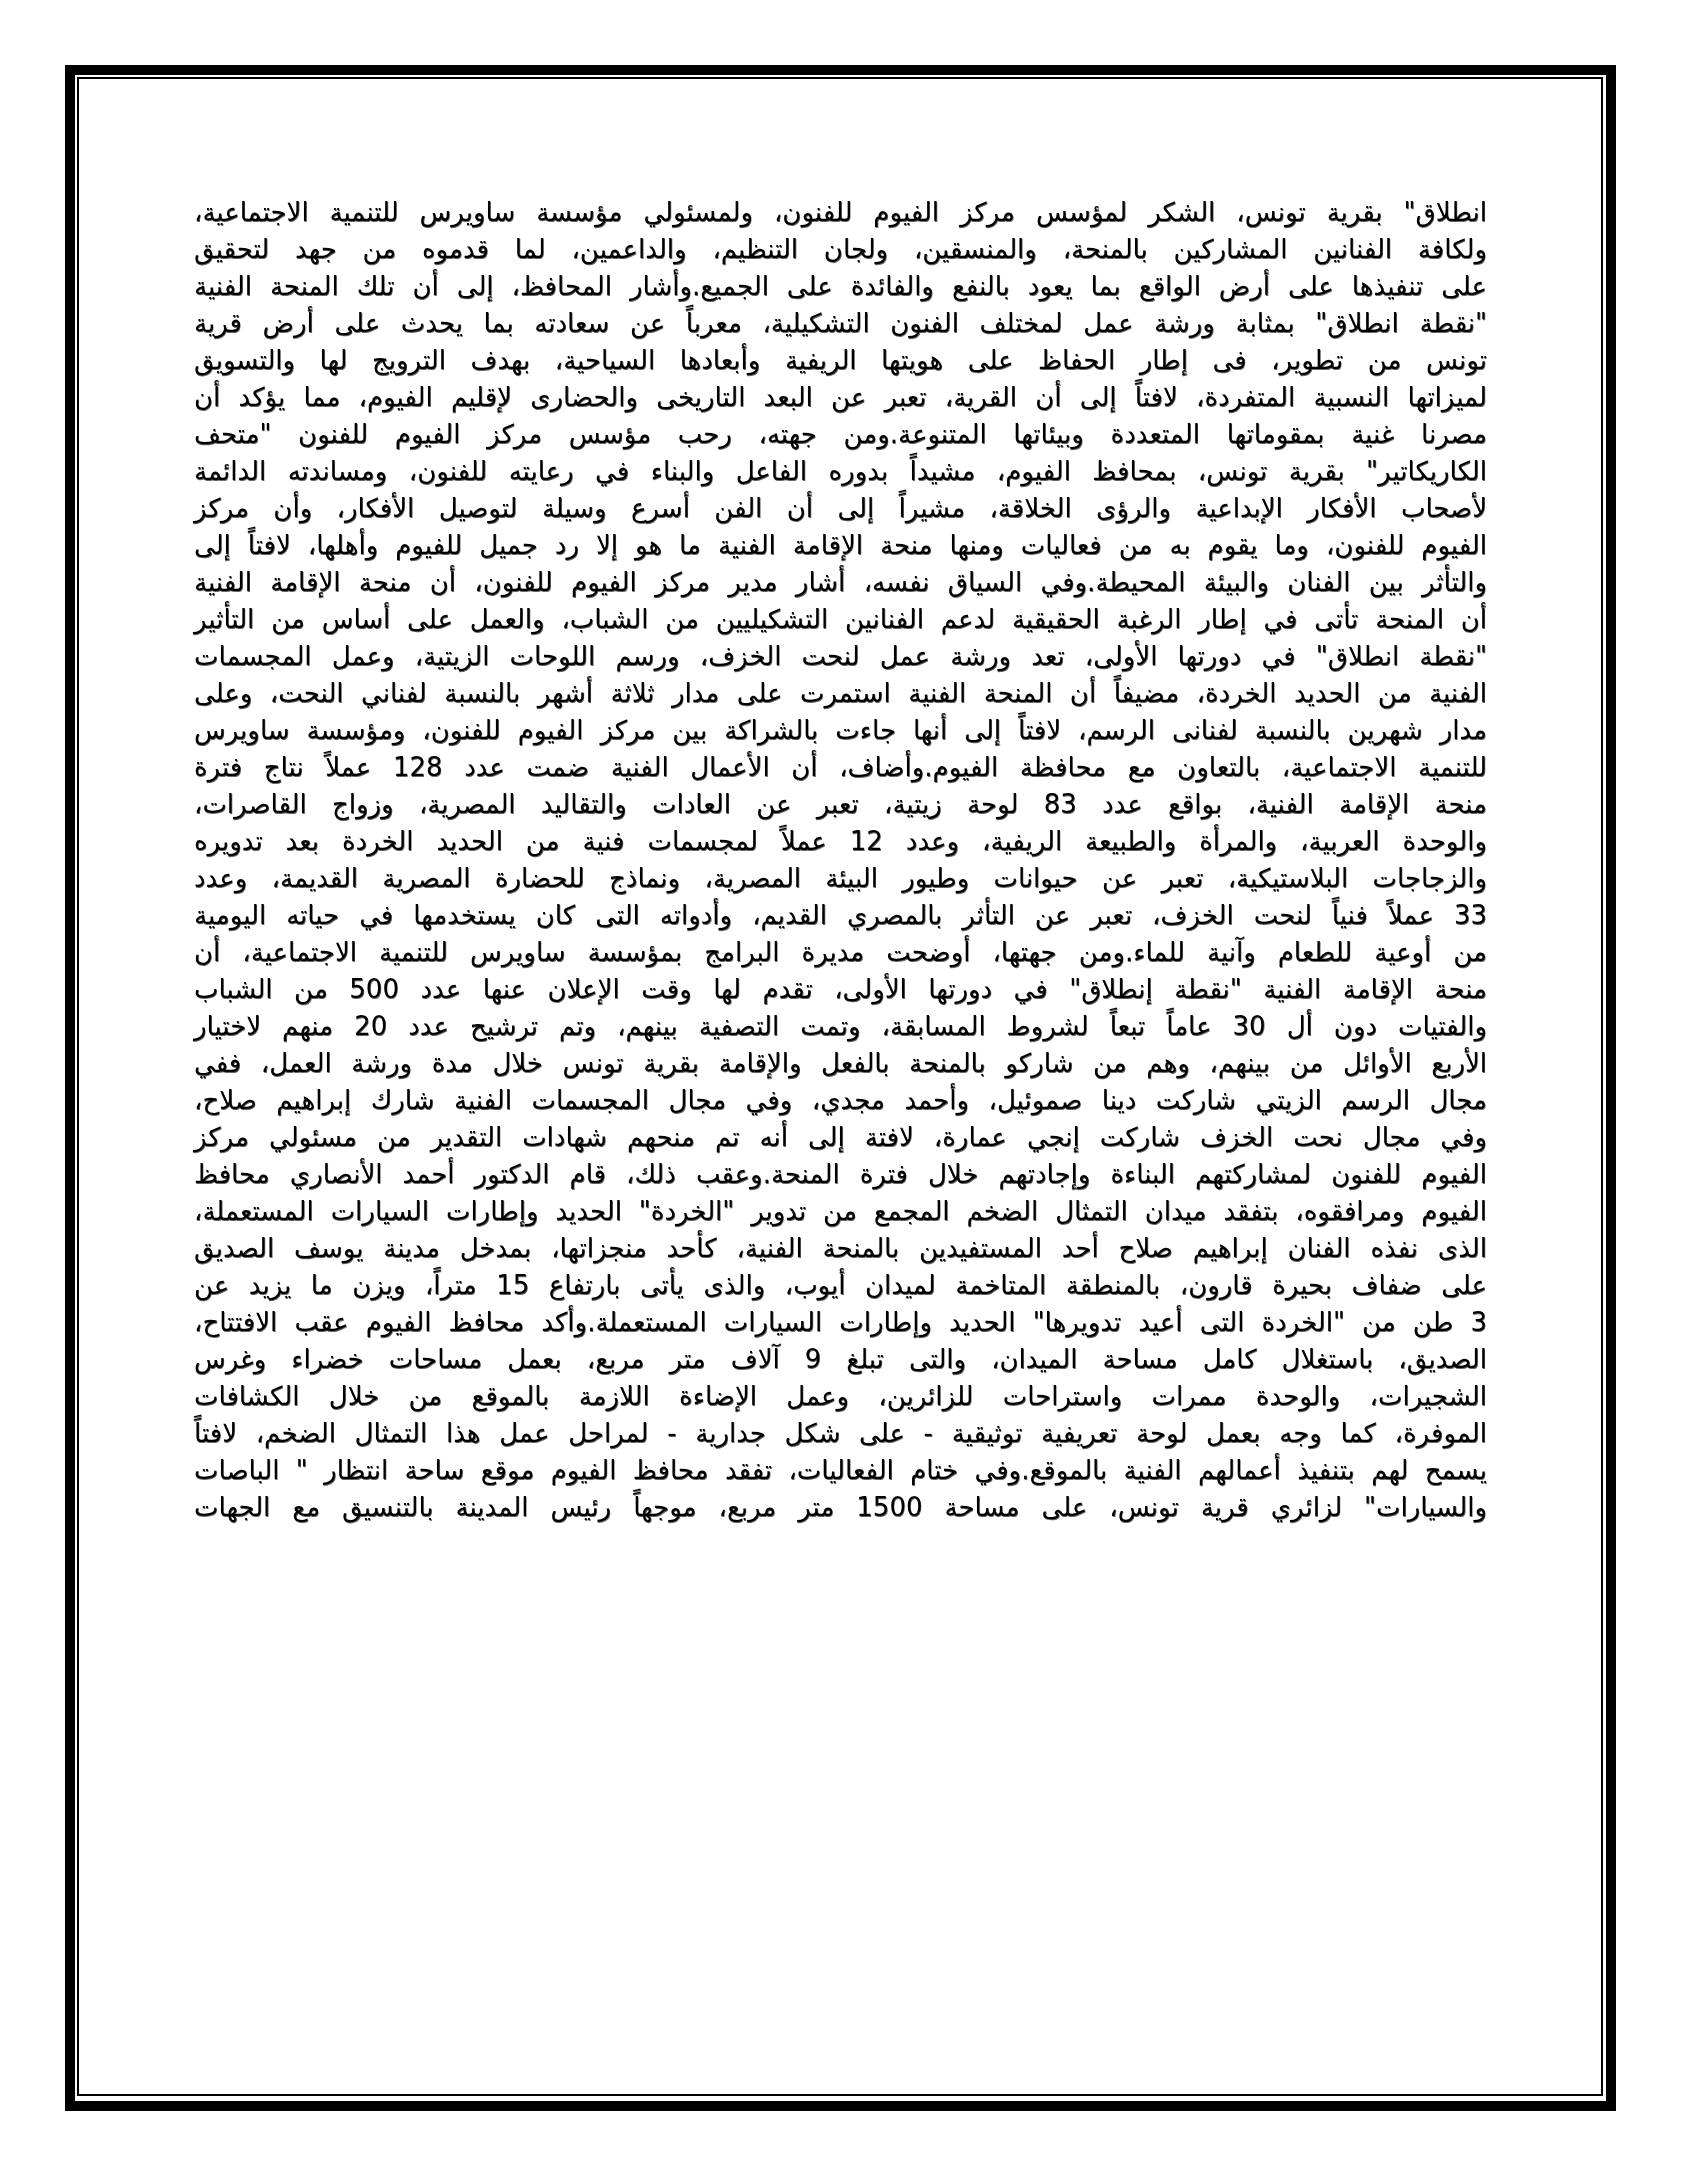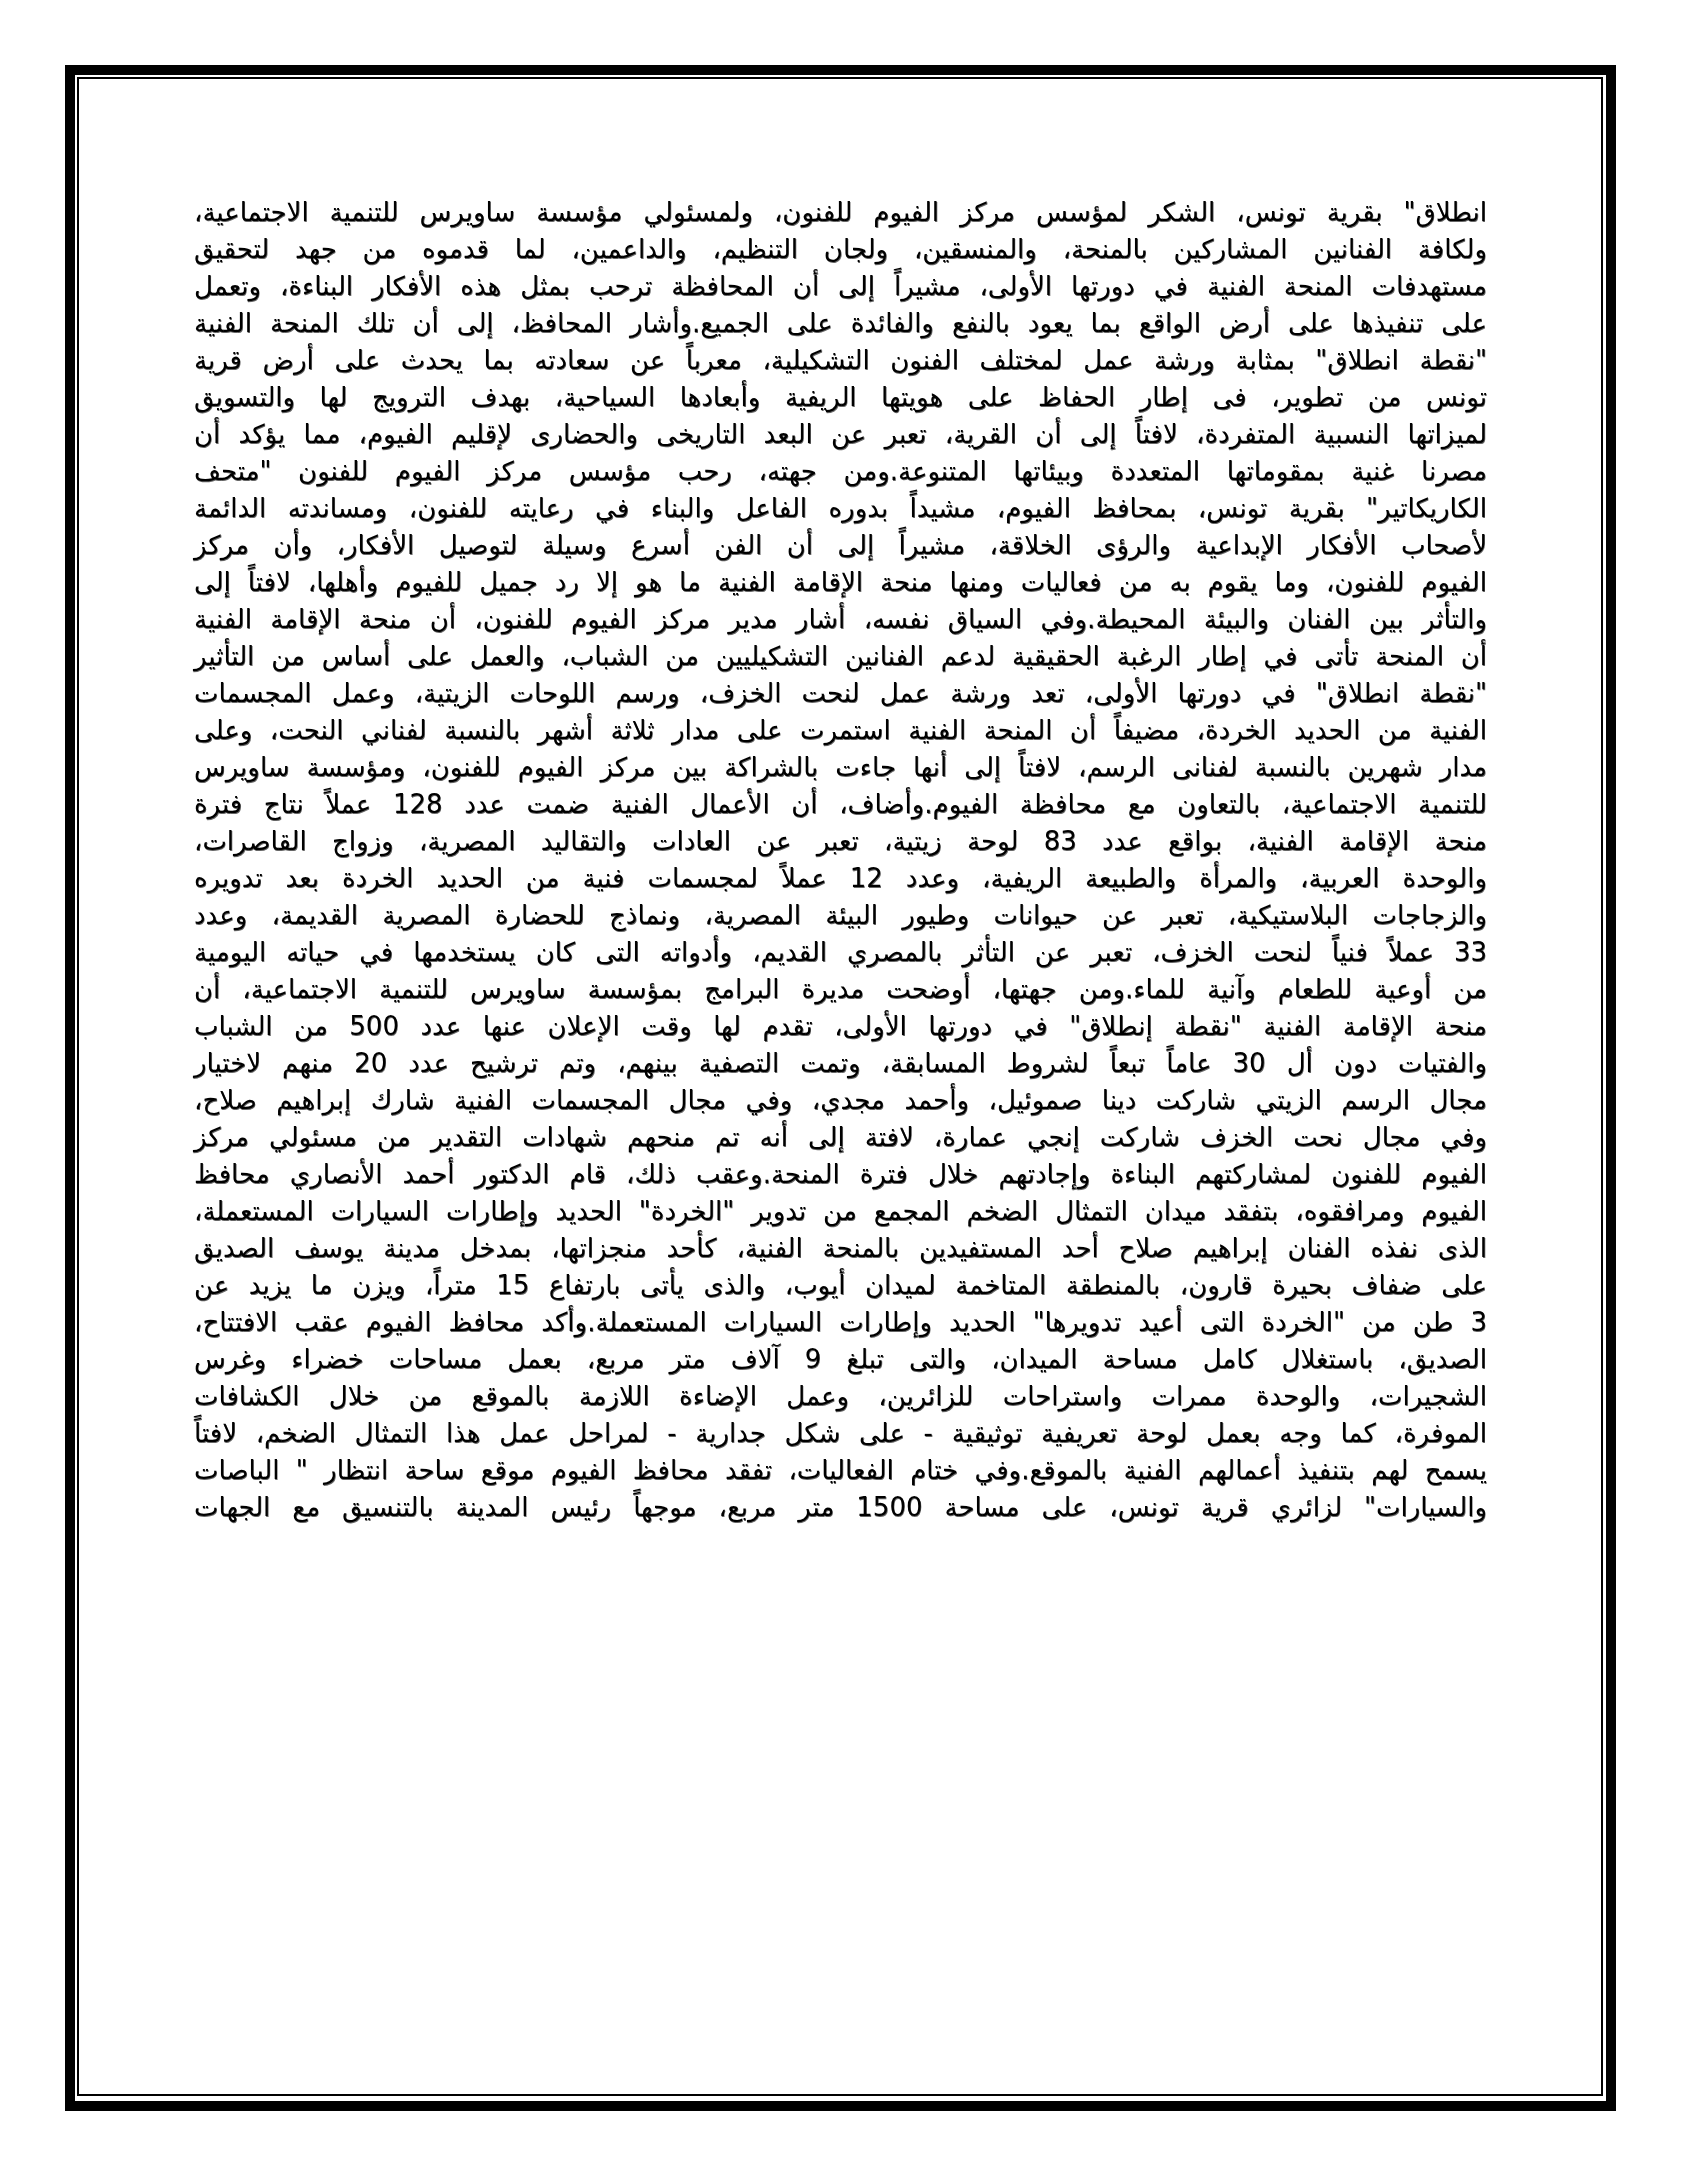--- a/index.html
+++ b/index.html
@@ -57,21 +57,20 @@
   </style>
 </head>
 <body>
 
 <div class="frame-outer"></div>
 <div class="frame-inner"></div>
 
 <div class="text-body" lang="ar" dir="rtl">
   <span class="line">انطلاق" بقرية تونس، الشكر لمؤسس مركز الفيوم للفنون، ولمسئولي مؤسسة ساويرس للتنمية الاجتماعية،</span>
   <span class="line">ولكافة الفنانين المشاركين بالمنحة، والمنسقين، ولجان التنظيم، والداعمين، لما قدموه من جهد لتحقيق</span>
-  <span class="line">مستهدفات المنحة الفنية في دورتها الأولى، مشيراً إلى أن المحافظة ترحب بمثل هذه الأفكار البناءة، وتعمل</span>
   <span class="line">على تنفيذها على أرض الواقع بما يعود بالنفع والفائدة على الجميع.وأشار المحافظ، إلى أن تلك المنحة الفنية</span>
   <span class="line">"نقطة انطلاق" بمثابة ورشة عمل لمختلف الفنون التشكيلية، معرباً عن سعادته بما يحدث على أرض قرية</span>
   <span class="line">تونس من تطوير، فى إطار الحفاظ على هويتها الريفية وأبعادها السياحية، بهدف الترويج لها والتسويق</span>
   <span class="line">لميزاتها النسبية المتفردة، لافتاً إلى أن القرية، تعبر عن البعد التاريخى والحضارى لإقليم الفيوم، مما يؤكد أن</span>
   <span class="line">مصرنا غنية بمقوماتها المتعددة وبيئاتها المتنوعة.ومن جهته، رحب مؤسس مركز الفيوم للفنون "متحف</span>
   <span class="line">الكاريكاتير" بقرية تونس، بمحافظ الفيوم، مشيداً بدوره الفاعل والبناء في رعايته للفنون، ومساندته الدائمة</span>
   <span class="line">لأصحاب الأفكار الإبداعية والرؤى الخلاقة، مشيراً إلى أن الفن أسرع وسيلة لتوصيل الأفكار، وأن مركز</span>
   <span class="line">الفيوم للفنون، وما يقوم به من فعاليات ومنها منحة الإقامة الفنية ما هو إلا رد جميل للفيوم وأهلها، لافتاً إلى</span>
   <span class="line">والتأثر بين الفنان والبيئة المحيطة.وفي السياق نفسه، أشار مدير مركز الفيوم للفنون، أن منحة الإقامة الفنية</span>
   <span class="line">أن المنحة تأتى في إطار الرغبة الحقيقية لدعم الفنانين التشكيليين من الشباب، والعمل على أساس من التأثير</span>
@@ -79,20 +78,21 @@
   <span class="line">الفنية من الحديد الخردة، مضيفاً أن المنحة الفنية استمرت على مدار ثلاثة أشهر بالنسبة لفناني النحت، وعلى</span>
   <span class="line">مدار شهرين بالنسبة لفنانى الرسم، لافتاً إلى أنها جاءت بالشراكة بين مركز الفيوم للفنون، ومؤسسة ساويرس</span>
   <span class="line">للتنمية الاجتماعية، بالتعاون مع محافظة الفيوم.وأضاف، أن الأعمال الفنية ضمت عدد 128 عملاً نتاج فترة</span>
   <span class="line">منحة الإقامة الفنية، بواقع عدد 83 لوحة زيتية، تعبر عن العادات والتقاليد المصرية، وزواج القاصرات،</span>
   <span class="line">والوحدة العربية، والمرأة والطبيعة الريفية، وعدد 12 عملاً لمجسمات فنية من الحديد الخردة بعد تدويره</span>
   <span class="line">والزجاجات البلاستيكية، تعبر عن حيوانات وطيور البيئة المصرية، ونماذج للحضارة المصرية القديمة، وعدد</span>
   <span class="line">33 عملاً فنياً لنحت الخزف، تعبر عن التأثر بالمصري القديم، وأدواته التى كان يستخدمها في حياته اليومية</span>
   <span class="line">من أوعية للطعام وآنية للماء.ومن جهتها، أوضحت مديرة البرامج بمؤسسة ساويرس للتنمية الاجتماعية، أن</span>
   <span class="line">منحة الإقامة الفنية "نقطة إنطلاق" في دورتها الأولى، تقدم لها وقت الإعلان عنها عدد 500 من الشباب</span>
   <span class="line">والفتيات دون أل 30 عاماً تبعاً لشروط المسابقة، وتمت التصفية بينهم، وتم ترشيح عدد 20 منهم لاختيار</span>
+  <span class="line">الأربع الأوائل من بينهم، وهم من شاركو بالمنحة بالفعل والإقامة بقرية تونس خلال مدة ورشة العمل، ففي</span>
   <span class="line">مجال الرسم الزيتي شاركت دينا صموئيل، وأحمد مجدي، وفي مجال المجسمات الفنية شارك إبراهيم صلاح،</span>
   <span class="line">وفي مجال نحت الخزف شاركت إنجي عمارة، لافتة إلى أنه تم منحهم شهادات التقدير من مسئولي مركز</span>
   <span class="line">الفيوم للفنون لمشاركتهم البناءة وإجادتهم خلال فترة المنحة.وعقب ذلك، قام الدكتور أحمد الأنصاري محافظ</span>
   <span class="line">الفيوم ومرافقوه، بتفقد ميدان التمثال الضخم المجمع من تدوير "الخردة" الحديد وإطارات السيارات المستعملة،</span>
   <span class="line">الذى نفذه الفنان إبراهيم صلاح أحد المستفيدين بالمنحة الفنية، كأحد منجزاتها، بمدخل مدينة يوسف الصديق</span>
   <span class="line">على ضفاف بحيرة قارون، بالمنطقة المتاخمة لميدان أيوب، والذى يأتى بارتفاع 15 متراً، ويزن ما يزيد عن</span>
   <span class="line">3 طن من "الخردة التى أعيد تدويرها" الحديد وإطارات السيارات المستعملة.وأكد محافظ الفيوم عقب الافتتاح،</span>
   <span class="line">الصديق، باستغلال كامل مساحة الميدان، والتى تبلغ 9 آلاف متر مربع، بعمل مساحات خضراء وغرس</span>
   <span class="line">الشجيرات، والوحدة ممرات واستراحات للزائرين، وعمل الإضاءة اللازمة بالموقع من خلال الكشافات</span>
   <span class="line">الموفرة، كما وجه بعمل لوحة تعريفية توثيقية - على شكل جدارية - لمراحل عمل هذا التمثال الضخم، لافتاً</span>

